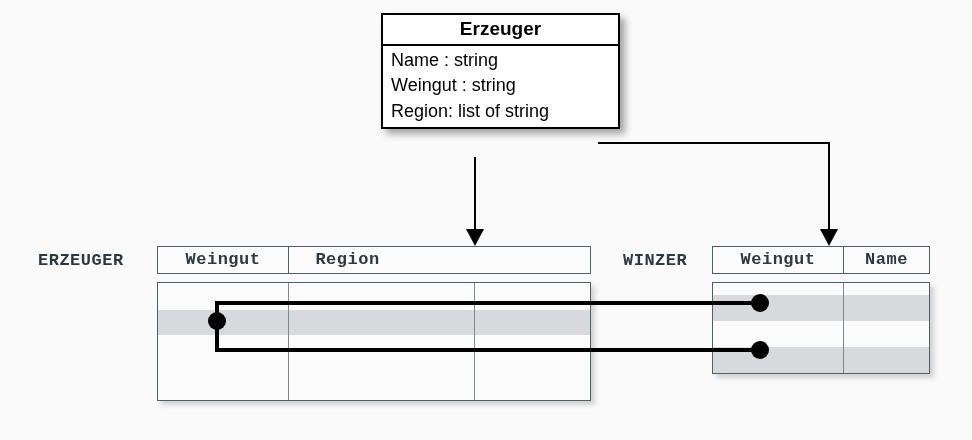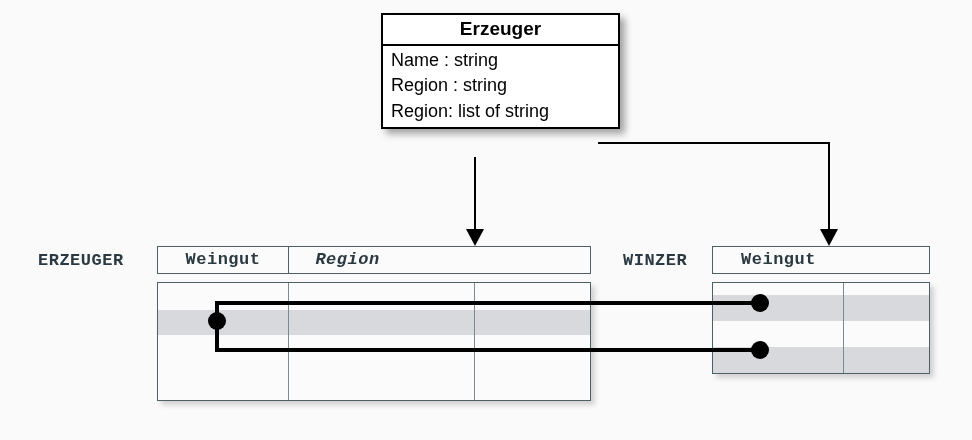--- a/index.html
+++ b/index.html
@@ -138,37 +138,37 @@
 </style>
 </head>
 <body>
 
 <div id="canvas">
 
   <div class="uml-class">
     <div class="uml-title">Erzeuger</div>
     <div class="uml-attrs">
       <div class="uml-attr">Name : string</div>
-      <div class="uml-attr">Region : string</div>
+      <div class="uml-attr">Weingut : string</div>
       <div class="uml-attr">Region: list of string</div>
     </div>
   </div>
 
   <div class="edge-h" style="left:598px; top:142px; width:232px;"></div>
   <div class="edge-v" style="left:828px; top:142px; height:89px;"></div>
   <div class="arrowhead" style="left:820px; top:229px;"></div>
 
   <div class="edge-v" style="left:474px; top:157px; height:74px;"></div>
   <div class="arrowhead" style="left:466px; top:229px;"></div>
 
   <div class="rel-label" style="left:38px; top:251px;">ERZEUGER</div>
 
   <div class="rel-header" style="left:157px; top:246px; width:434px; height:28px;">
     <div class="cell" style="width:131px;">Weingut</div>
-    <div class="cell" style="width:117px;font-style:italic;">Region</div>
+    <div class="cell" style="width:117px;">Region</div>
   </div>
 
   <div class="rel-body" style="left:157px; top:282px; width:434px; height:119px;">
     <div class="rel-row" style="height:27px;">
       <div class="rel-cell" style="width:131px;"></div>
       <div class="rel-cell" style="width:186px;"></div>
       <div class="rel-cell" style="width:115px;"></div>
     </div>
     <div class="rel-row shaded" style="height:25px;">
       <div class="rel-cell" style="width:131px;"></div>
@@ -184,20 +184,21 @@
       <div class="rel-cell" style="width:131px;"></div>
       <div class="rel-cell" style="width:186px;"></div>
       <div class="rel-cell" style="width:115px;"></div>
     </div>
   </div>
 
   <div class="rel-label" style="left:623px; top:251px;">WINZER</div>
 
   <div class="rel-header" style="left:712px; top:246px; width:218px; height:28px;">
     <div class="cell" style="width:131px;">Weingut</div>
+    <div class="cell" style="width:85px;">Name</div>
   </div>
 
   <div class="rel-body" style="left:712px; top:282px; width:218px; height:92px;">
     <div class="rel-row" style="height:12px;">
       <div class="rel-cell" style="width:131px;"></div>
       <div class="rel-cell" style="width:85px;"></div>
     </div>
     <div class="rel-row shaded" style="height:26px;">
       <div class="rel-cell" style="width:131px;"></div>
       <div class="rel-cell" style="width:85px;"></div>

